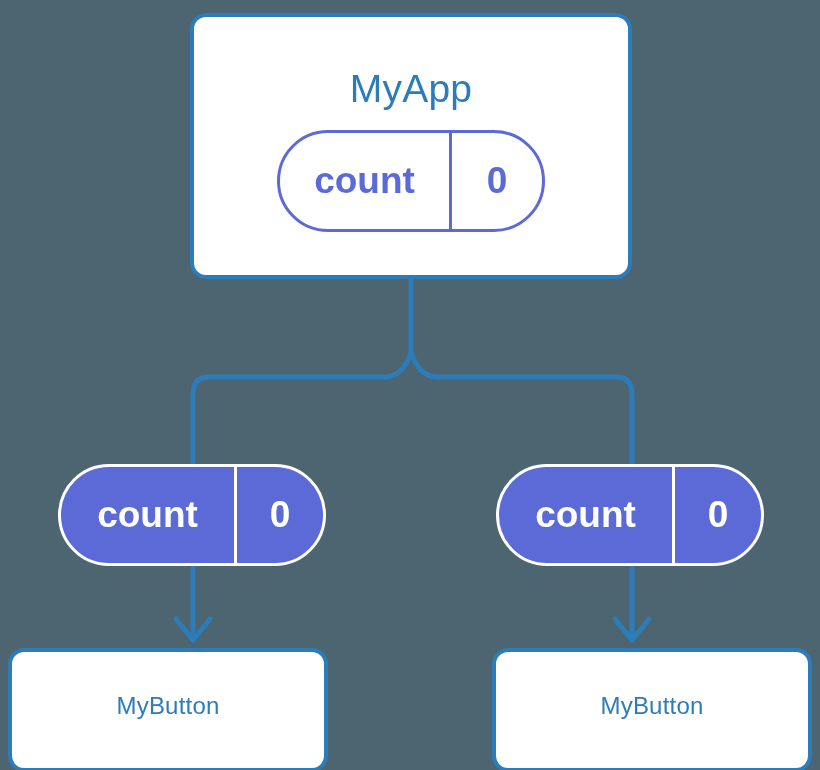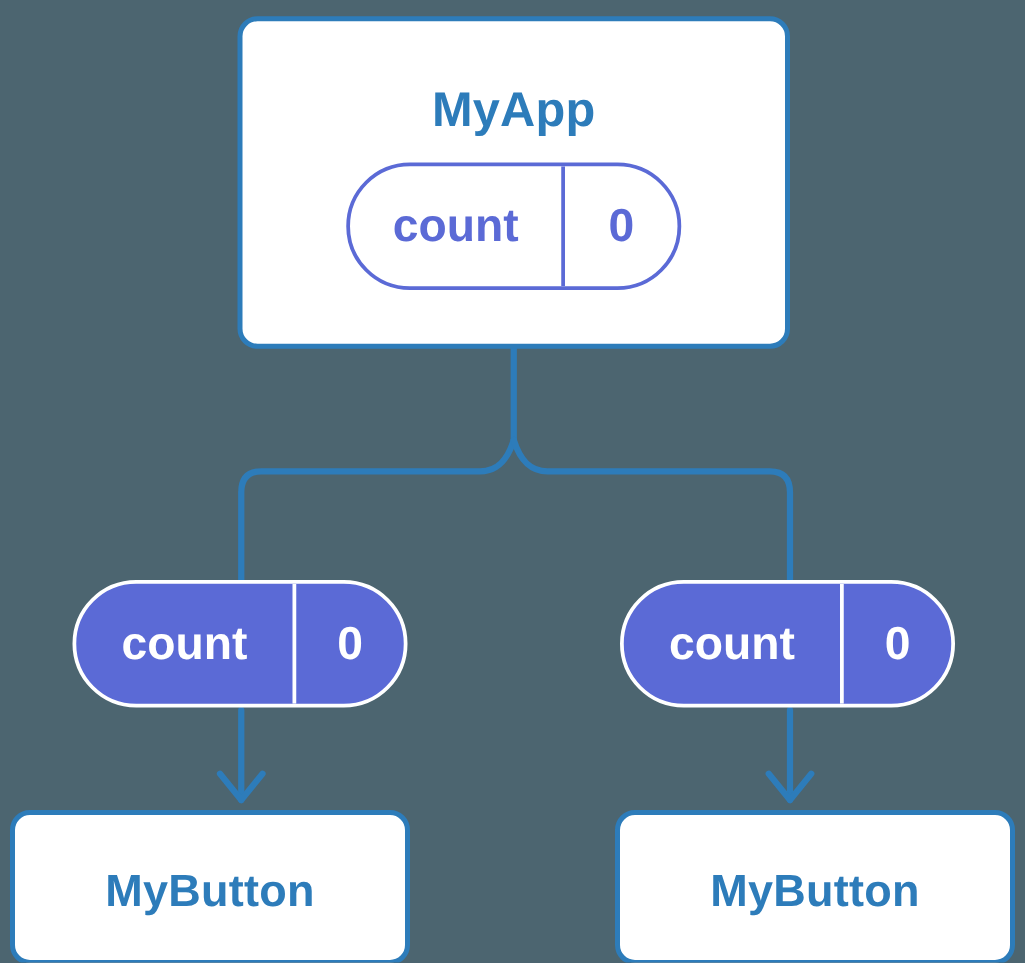--- a/index.html
+++ b/index.html
@@ -36,21 +36,21 @@
     border: 4px solid #2d7cba;
     border-radius: 16px;
     box-sizing: border-box;
   }
   .comp-title {
     position: absolute;
     left: 0;
     right: 0;
     text-align: center;
     color: #2d7cba;
-    font-weight: 700;
+    font-weight: 400;
     letter-spacing: 0.2px;
     white-space: nowrap;
   }
 
   #node-myapp {
     left: 190px;
     top: 13px;
     width: 442px;
     height: 266px;
   }
@@ -68,21 +68,21 @@
     top: 648px;
     width: 320px;
   }
   #node-btn-right {
     left: 492px;
     top: 648px;
     width: 320px;
   }
   .btn-box .comp-title {
     top: 40px;
-    font-size: 36px;
+    font-size: 24px;
   }
 
   
   .pill {
     position: absolute;
     display: flex;
     align-items: stretch;
     box-sizing: border-box;
     border-radius: 999px;
     overflow: hidden;

